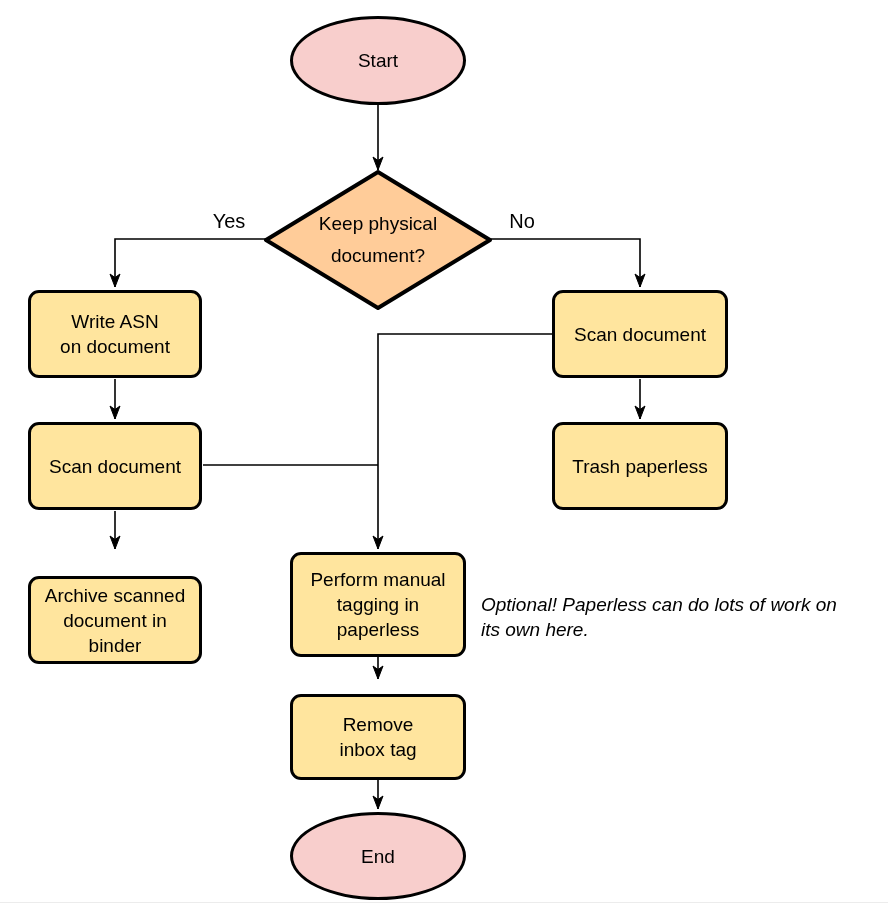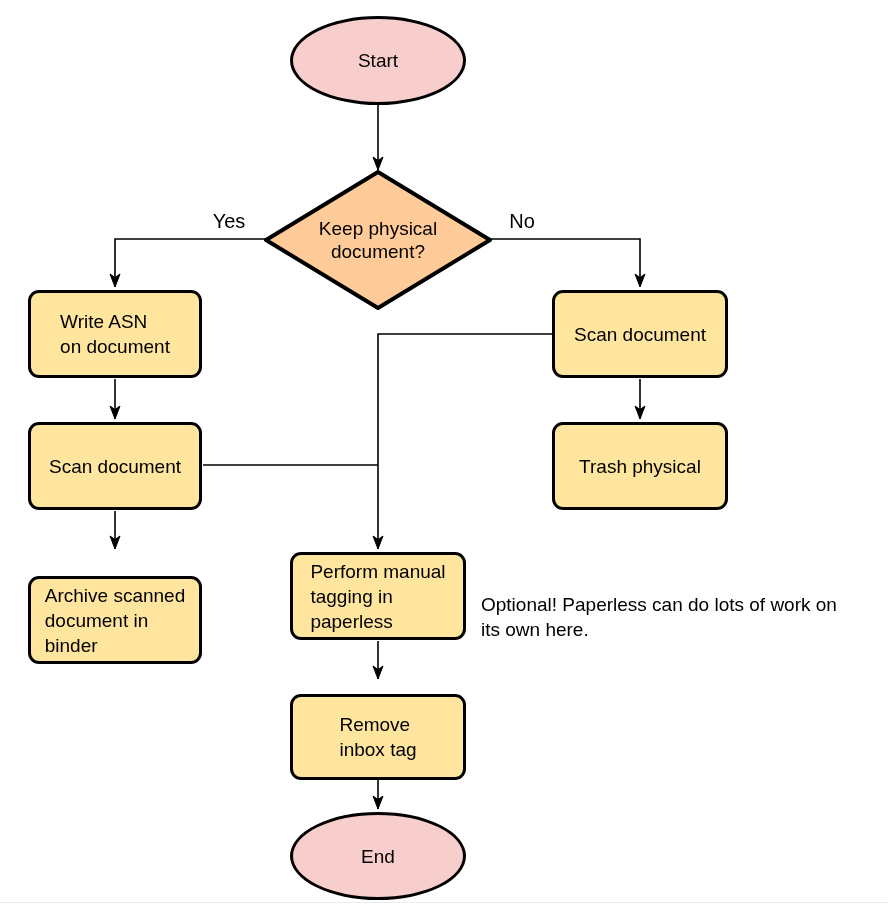--- a/index.html
+++ b/index.html
@@ -16,41 +16,41 @@
     width:888px;height:907px;position:relative;overflow:hidden;
     font-family:"Liberation Sans","DejaVu Sans",sans-serif;
     color:var(--text);
   }
   .canvas{position:absolute;inset:0;}
   svg.wires{position:absolute;left:0;top:0;}
   .edge{fill:none;stroke:var(--stroke);stroke-width:1.6px;}
   .diamond{fill:var(--decision-fill);stroke:var(--stroke);stroke-width:4px;stroke-linejoin:round;}
   .node{
     position:absolute;display:flex;align-items:center;justify-content:center;
-    text-align:left;font-size:19px;line-height:25px;white-space:pre-line;
+    text-align:center;font-size:19px;line-height:25px;white-space:pre-line;
   }
   .process{
     background:var(--process-fill);
     border:3px solid var(--stroke);
     border-radius:11px;
   }
   .terminal{
     background:var(--terminal-fill);
     border:3.5px solid var(--stroke);
     border-radius:50%;
   }
   .decision-label{
     position:absolute;display:flex;align-items:center;justify-content:center;
-    text-align:center;font-size:19px;line-height:23px;white-space:pre-line;
+    text-align:center;font-size:19px;line-height:32px;white-space:pre-line;
   }
   .edge-label{
     position:absolute;font-size:20px;line-height:20px;text-align:center;
   }
   .annotation{
-    position:absolute;font-size:19px;line-height:25px;
+    position:absolute;font-style:italic;font-size:19px;line-height:25px;
     white-space:pre-line;text-align:left;
   }
   .bottom-hairline{
     position:absolute;left:0;top:902px;width:888px;height:1px;background:#ececec;
   }
 </style>
 </head>
 <body>
 
 <div class="canvas">
@@ -101,24 +101,24 @@
     <span>Archive scanned
 document in
 binder</span>
   </div>
 
   <div class="node process" style="left:552px;top:290px;width:176px;height:88px;">
     <span>Scan document</span>
   </div>
 
   <div class="node process" style="left:552px;top:422px;width:176px;height:88px;">
-    <span>Trash physical</span>
+    <span>Trash paperless</span>
   </div>
 
-  <div class="node process" style="left:290px;top:552px;width:176px;height:88px;">
+  <div class="node process" style="left:290px;top:552px;width:176px;height:105px;">
     <span>Perform manual
 tagging in
 paperless</span>
   </div>
 
   <div class="annotation" style="left:481px;top:592px;width:402px;">Optional! Paperless can do lots of work on
 its own here.</div>
 
   <div class="node process" style="left:290px;top:682px;width:176px;height:86px;margin-top:12px;">
     <span>Remove

